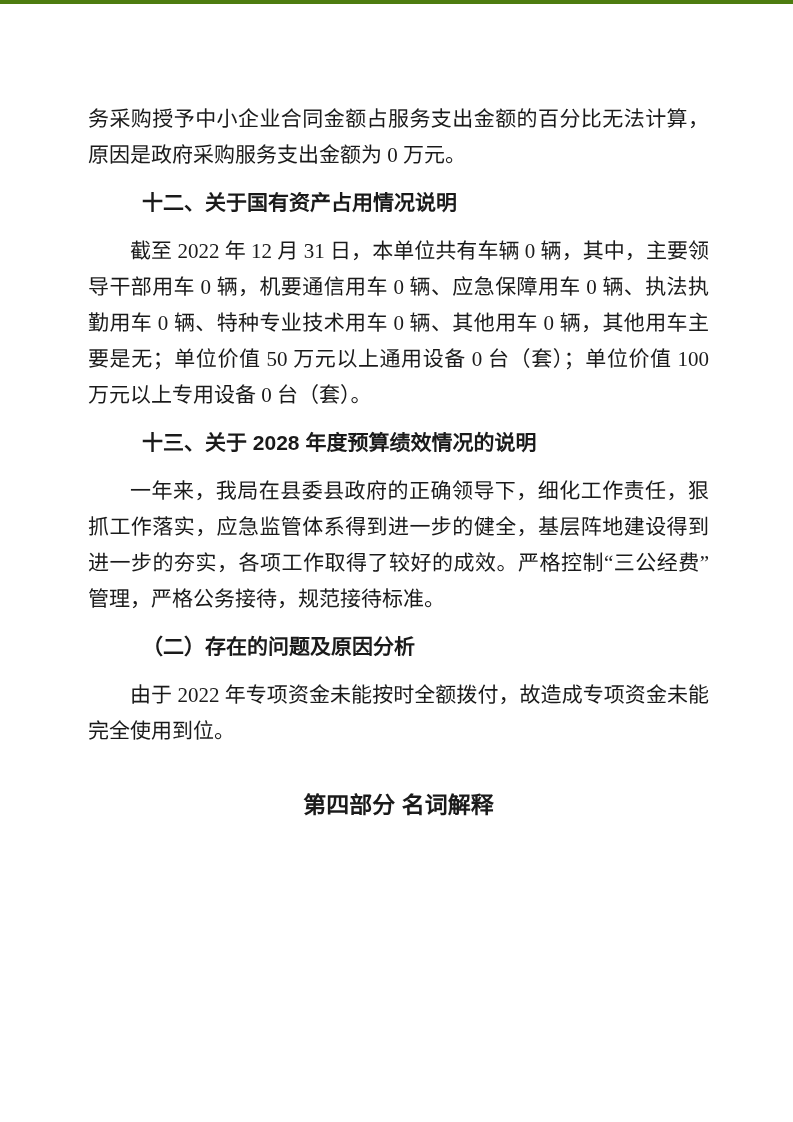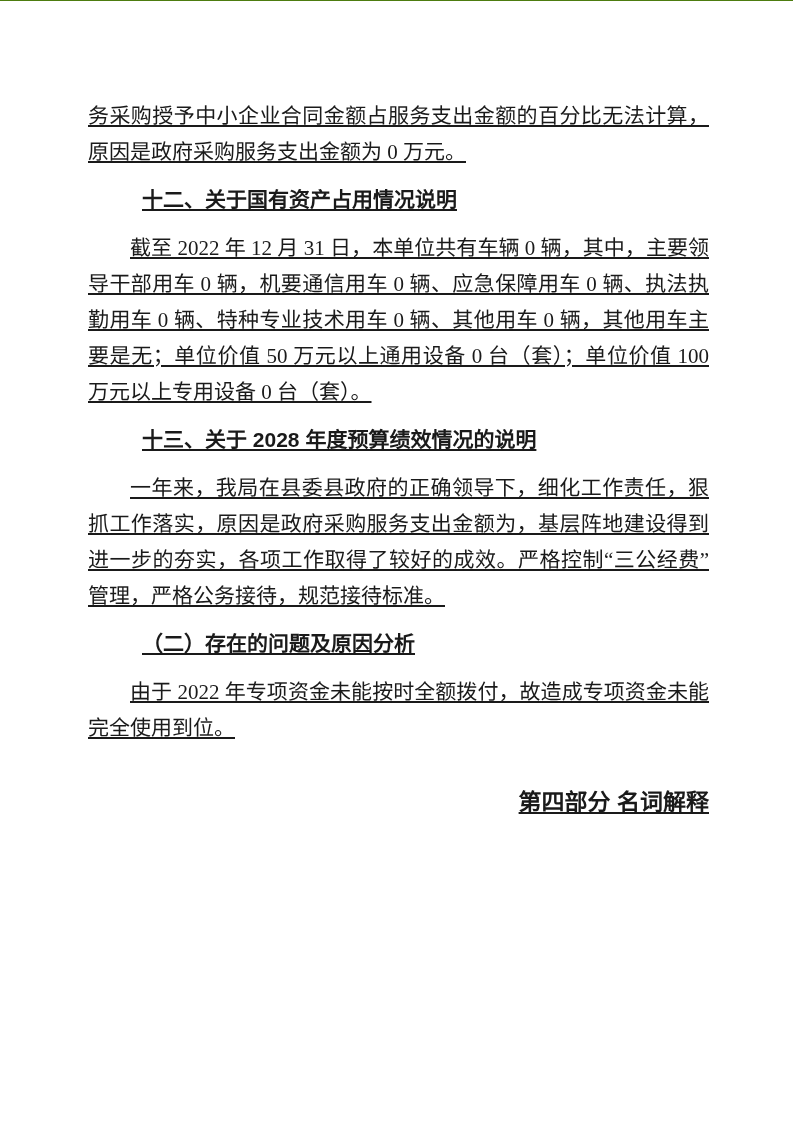--- a/index.html
+++ b/index.html
@@ -5,25 +5,24 @@
   html, body {
     margin: 0;
     padding: 0;
     background: #ffffff;
   }
   .page {
     position: relative;
     width: 793px;
     height: 936px;
     background: #ffffff;
-    border-top: 1px solid #4d7c0f;
+    border-top: 4px solid #4d7c0f;
     box-sizing: border-box;
     overflow: hidden;
     color: #1a1a1a;
-    text-decoration: underline;
   }
   .content {
     box-sizing: border-box;
     padding: 97px 84px 0 88px; 
     width: 100%;
   }
   
   .para {
     margin: 0;
     font-family: "Liberation Serif", "DejaVu Serif", serif;
@@ -48,40 +47,40 @@
     text-indent: 2em;
     text-align: left;
   }
   
   .part-title {
     margin: 36px 0 0 0;   
     font-family: "Liberation Sans", "DejaVu Sans", sans-serif;
     font-weight: bold;
     font-size: 23px;
     line-height: 40px;
-    text-align: right;
+    text-align: center;
     text-indent: 0;
   }
 </style>
 </head>
 <body>
 
 <div class="page">
   <div class="content">
 
     <p class="para continuation">务采购授予中小企业合同金额占服务支出金额的百分比无法计算，原因是政府采购服务支出金额为 0 万元。</p>
 
     <h2 class="sec-heading">十二、关于国有资产占用情况说明</h2>
 
     <p class="para">截至 2022 年 12 月 31 日，本单位共有车辆 0 辆，其中，主要领导干部用车 0 辆，机要通信用车 0 辆、应急保障用车 0 辆、执法执勤用车 0 辆、特种专业技术用车 0 辆、其他用车 0 辆，其他用车主要是无；单位价值 50 万元以上通用设备 0 台（套）；单位价值 100 万元以上专用设备 0 台（套）。</p>
 
     <h2 class="sec-heading">十三、关于 2028 年度预算绩效情况的说明</h2>
 
 
-    <p class="para">一年来，我局在县委县政府的正确领导下，细化工作责任，狠抓工作落实，原因是政府采购服务支出金额为，基层阵地建设得到进一步的夯实，各项工作取得了较好的成效。严格控制“三公经费”管理，严格公务接待，规范接待标准。</p>
+    <p class="para">一年来，我局在县委县政府的正确领导下，细化工作责任，狠抓工作落实，应急监管体系得到进一步的健全，基层阵地建设得到进一步的夯实，各项工作取得了较好的成效。严格控制“三公经费”管理，严格公务接待，规范接待标准。</p>
 
     <h3 class="sec-heading">（二）存在的问题及原因分析</h3>
 
     <p class="para">由于 2022 年专项资金未能按时全额拨付，故造成专项资金未能完全使用到位。</p>
 
     <h1 class="part-title">第四部分 名词解释</h1>
 
 
   </div>
 </div>

